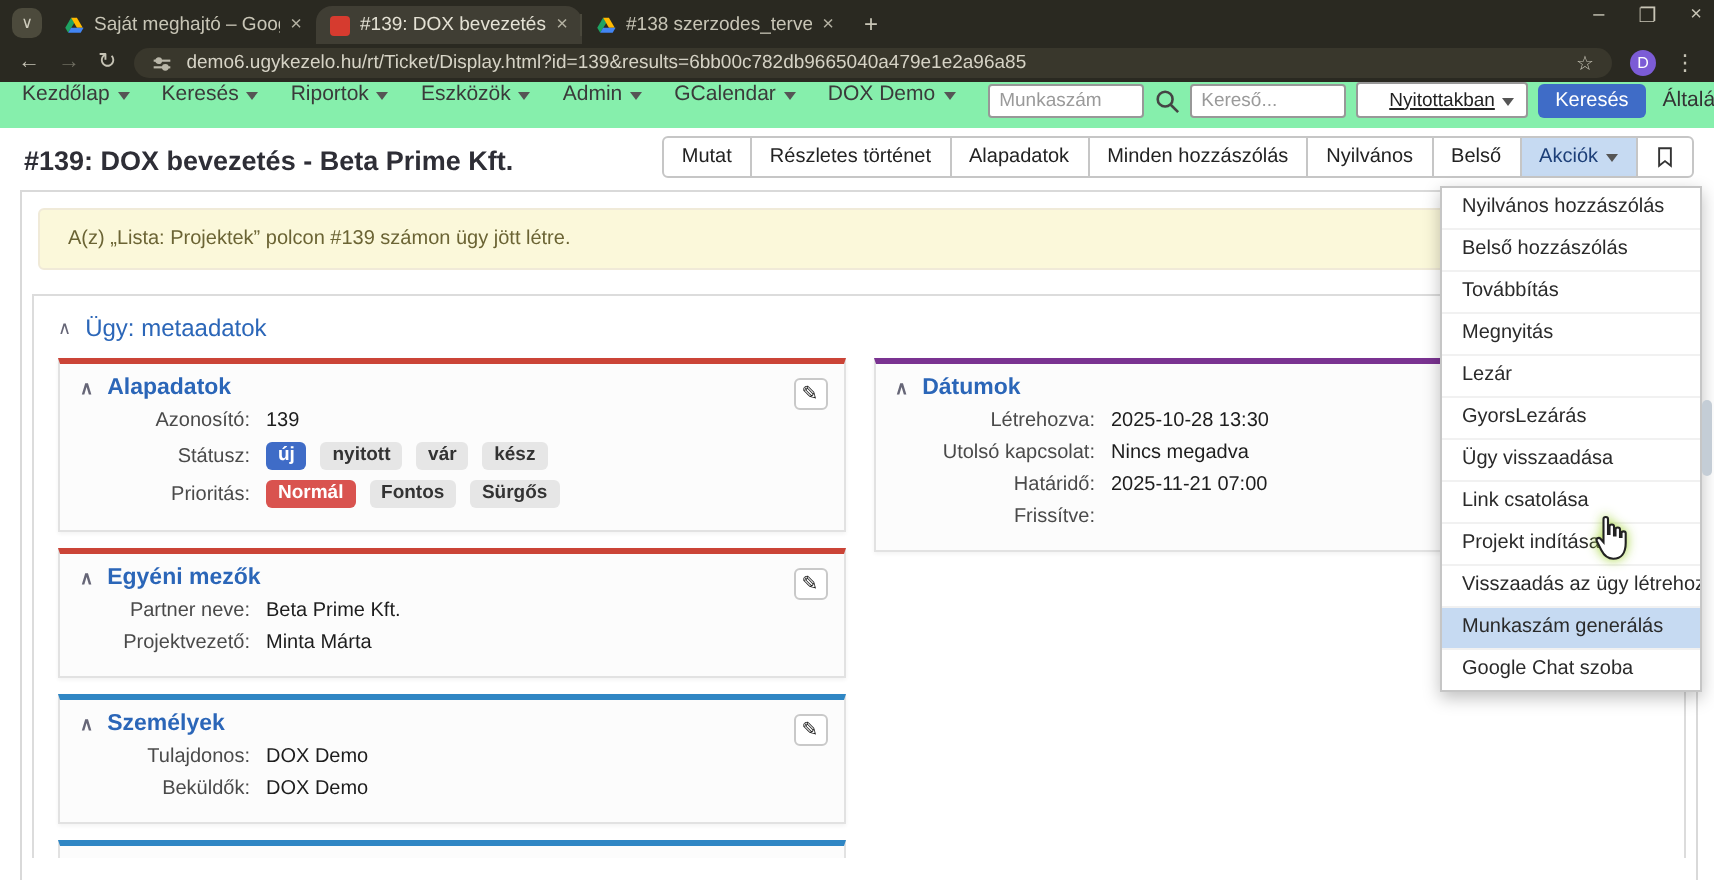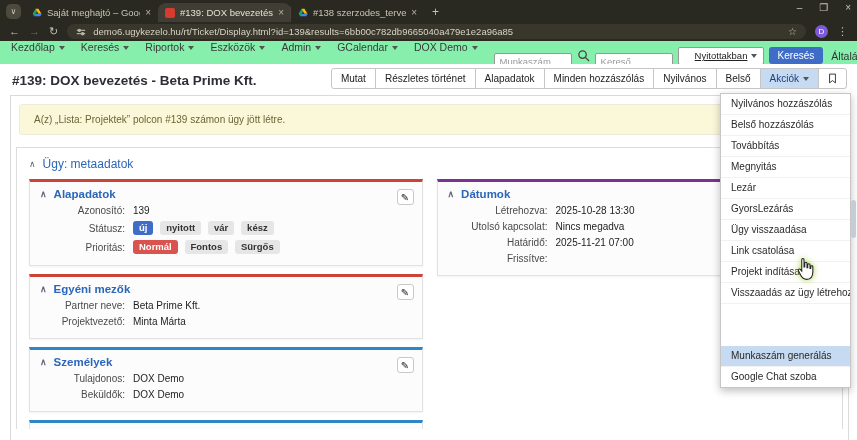--- a/index.html
+++ b/index.html
@@ -27,21 +27,21 @@
   .url-text { flex:1; color:#d6d3c6; font-size:9.5px; white-space:nowrap; overflow:hidden; }
   .star { color:#c5c2b4; font-size:10px; }
   .avatar { width:13px; height:13px; border-radius:50%; background:#7c5cd6; color:#fff; font-size:8px; display:flex; align-items:center; justify-content:center; }
   .dots { color:#c5c2b4; font-size:11px; }
 
   
   .appnav { position:absolute; top:41px; left:0; right:0; height:23px; background:#86efac; display:flex; align-items:flex-start; padding:0 11px; font-size:10.5px; color:#3a3a3a; }
   .navitem { margin-right:16px; display:flex; align-items:center; white-space:nowrap; }
   .caret { width:0; height:0; border:3px solid transparent; border-top:4px solid #555; margin-left:4px; position:relative; top:2px; }
   .nav-right { margin-left:auto; display:flex; align-items:center; gap:5px; }
-  .tbx { height:17px; width:78px; border:1px solid #989898; border-radius:2px; font-size:9.5px; padding:0 5px; font-family:"Liberation Sans", sans-serif; color:#333;margin-top:12px; }
+  .tbx { height:17px; width:78px; border:1px solid #989898; border-radius:2px; font-size:9.5px; padding:0 5px; font-family:"Liberation Sans", sans-serif; color:#333; }
   .tbx::placeholder { color:#9a9a9a; }
   .mag { width:13px; height:13px; }
   .fakeselect { height:18px; width:86px; border:1px solid #989898; border-radius:2px; display:flex; align-items:center; justify-content:space-between; padding:0 16px; font-size:9.5px; color:#222; background:#fff;text-decoration:underline; }
   .btn-blue { background:var(--accent,#3f6cc7); color:#fff; font-size:10px; padding:3px 9px; border-radius:3px; border:none; font-family:"Liberation Sans", sans-serif; white-space:nowrap; }
   .altalanos { display:flex; align-items:center; font-size:10.5px; color:#333; margin:0 3px; white-space:nowrap; }
 
   
   .ticket-header { position:absolute; top:64px; left:0; right:0; height:31px; background:#fff; }
   .ticket-title { position:absolute; left:12px; top:9px; font-size:13.5px; font-weight:bold; color:#2e2e36; }
   .tabgroup { position:absolute; right:10px; top:4px; display:flex; border:1px solid #c6c6c6; border-radius:3px; overflow:hidden; font-size:10px; color:#222; background:#fff; }
@@ -70,21 +70,21 @@
   .pval { color:#1d1d1d; }
   .badge { display:inline-block; padding:1px 6px 2px; border-radius:3px; margin-right:4px; font-size:9.5px; font-weight:bold; background:#e6e6e6; color:#333; }
   .badge.sel-blue { background:var(--accent,#3f6cc7); color:#fff; }
   .badge.sel-red  { background:var(--badge-red,#d9534f); color:#fff; }
   .panel-stub { border:1px solid #e2e2e2; border-top:3px solid var(--border-blue,#2f86c4); border-bottom:none; height:9px; background:#fcfcfc; }
 
   
   .dropdown { position:absolute; top:93px; right:6px; width:131px; background:#fff; border:1px solid #c6c6c6; box-shadow:0 3px 8px rgba(0,0,0,.25); z-index:50; font-size:10px; color:#2a2a2a; }
   .dd-item { padding:4px 10px 5px; border-bottom:1px solid #f1f1f1; white-space:nowrap; overflow:hidden; }
   .dd-item:last-child { border-bottom:none; }
-  .dd-item.hl { background:var(--menu-highlight,#c6daf2);margin-top:42px; }
+  .dd-item.hl { background:var(--menu-highlight,#c6daf2); }
 
   
   .scroll-thumb { position:absolute; right:1px; top:200px; width:5px; height:38px; background:#c4cdd6; border-radius:3px; z-index:60; }
   .cursor { position:absolute; left:792px; top:256px; z-index:100; filter:drop-shadow(0 0 3px rgba(160,210,50,.95)); }
 </style>
 </head>
 <body>
 
 <div id="stage">
 

